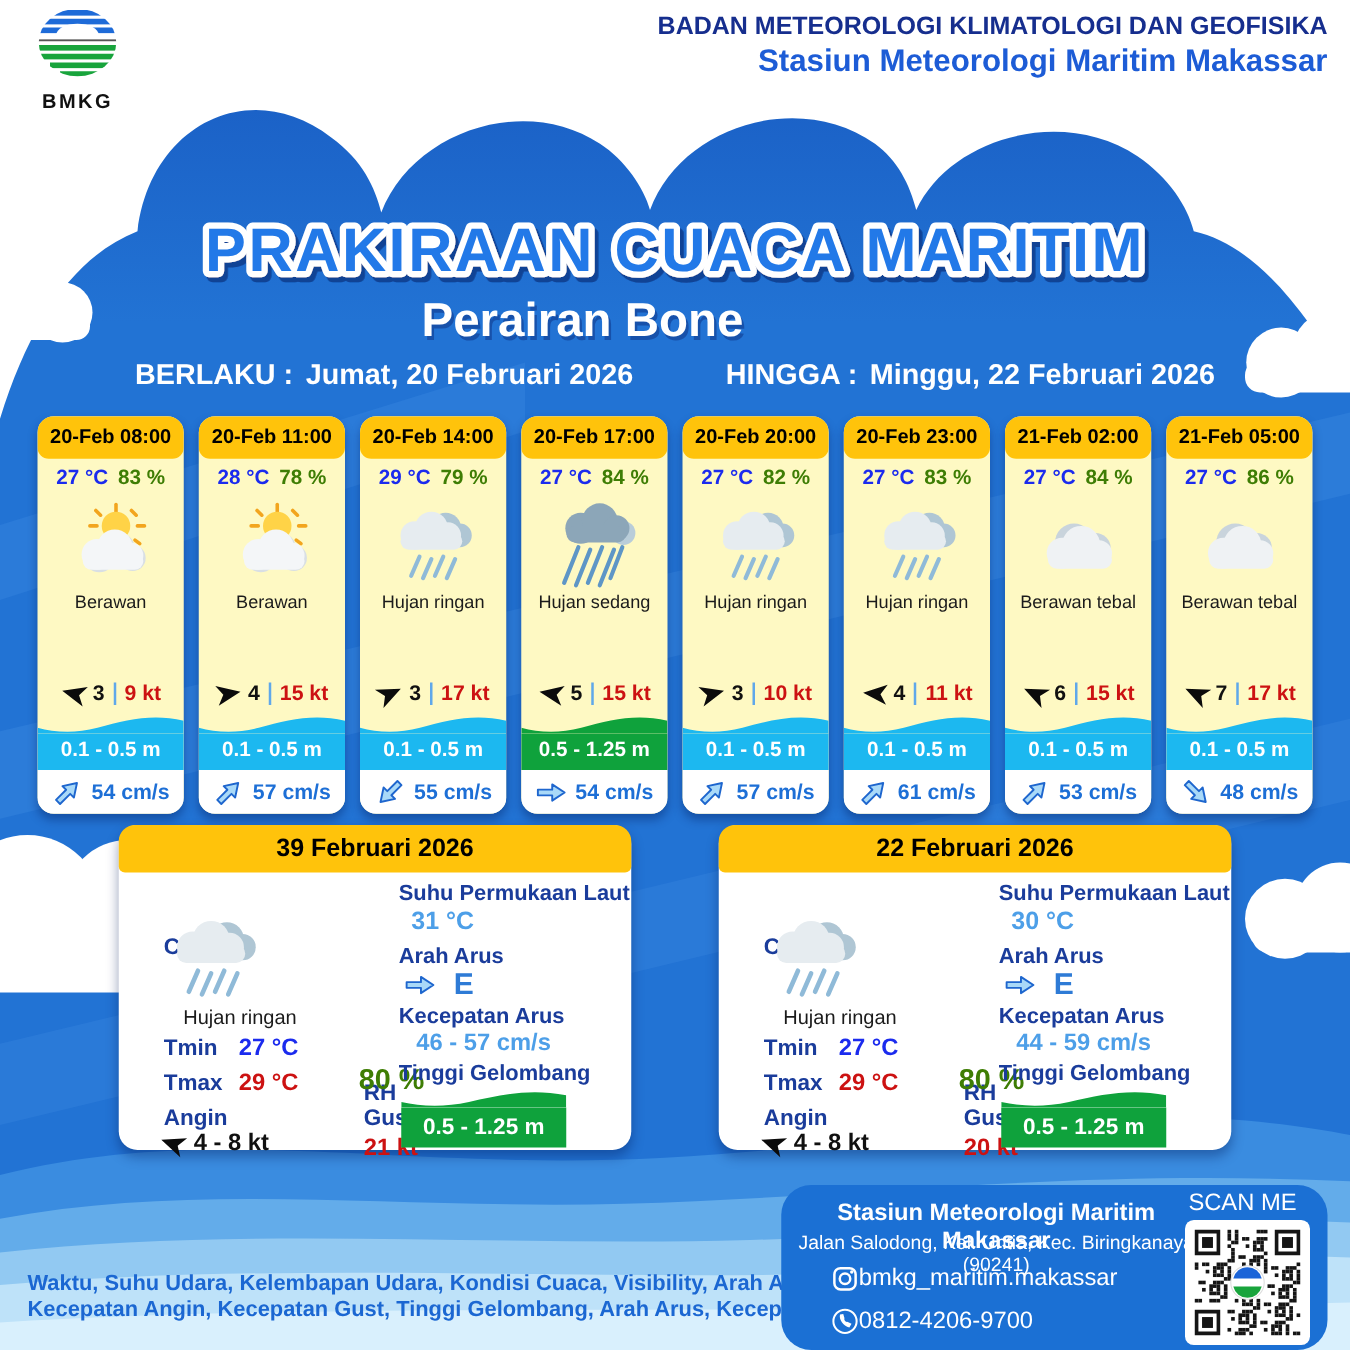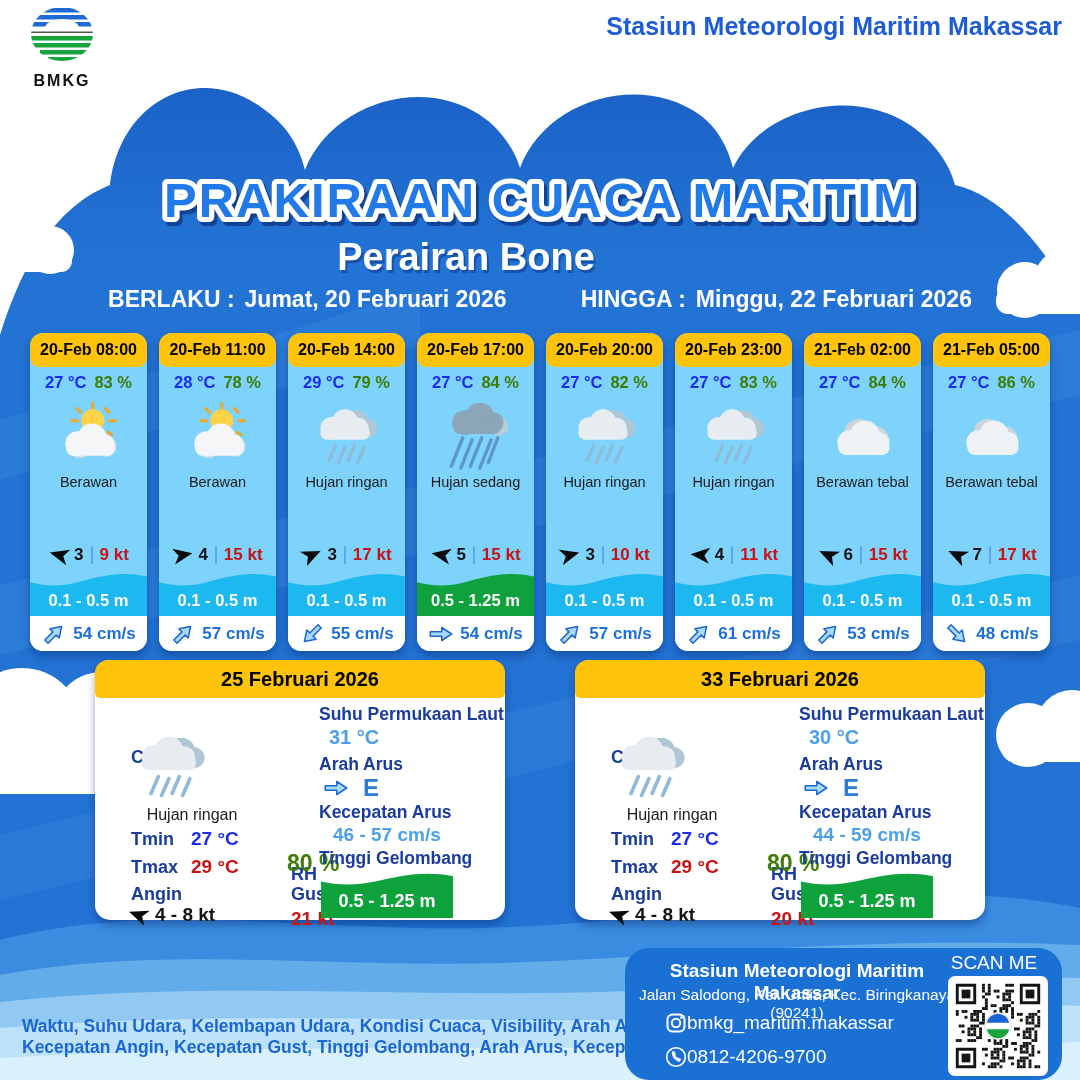--- a/index.html
+++ b/index.html
@@ -17,21 +17,21 @@
   
   .title-svg{position:absolute;top:163px;left:0;z-index:2;}
   .region{position:absolute;top:236px;left:0;width:932px;text-align:center;z-index:2;
           font-weight:bold;font-size:38px;color:#fff;text-shadow:2px 3px 0 rgba(10,40,120,.45);}
   .validity{position:absolute;top:286px;left:0;width:1080px;display:flex;justify-content:center;
             gap:74px;z-index:2;color:#fff;font-weight:bold;font-size:23px;}
   .validity .pair{display:flex;gap:10px;}
 
   
   .cards{position:absolute;top:333px;left:30px;width:1020px;display:flex;gap:12px;z-index:2;}
-  .card{width:117px;height:318px;background:#7dd3fc;border-radius:13px;box-shadow:0 5px 8px rgba(0,25,90,.38);
+  .card{width:117px;height:318px;background:#fef9c3;border-radius:13px;box-shadow:0 5px 8px rgba(0,25,90,.38);
         display:flex;flex-direction:column;overflow:hidden;box-sizing:border-box;}
   .t-head{background:#FFC30B;border-radius:11px 11px 9px 9px;height:34px;line-height:34px;
           text-align:center;font-weight:bold;font-size:16px;color:#000;}
   .t-vals{display:flex;justify-content:center;gap:8px;font-weight:bold;font-size:16.5px;margin-top:6px;}
   .t-temp{color:#1B2BEE;} .t-rh{color:#3E7D04;}
   .t-icon{height:80px;display:flex;align-items:center;justify-content:center;margin-top:2px;}
   .t-cond{text-align:center;font-size:14.5px;color:#1b1b1b;min-height:36px;}
   .t-wind{margin-top:auto;display:flex;align-items:center;justify-content:center;gap:4px;
           font-weight:bold;font-size:17px;color:#111;margin-bottom:4px;}
   .t-div{width:2px;height:18px;background:#5FA8EA;margin:0 3px;}
@@ -243,20 +243,21 @@
         <rect x="0" y="25.5" width="76" height="1.5" fill="#555"></rect>
         <rect x="0" y="30" width="76" height="4.5" fill="#18A43C"></rect>
         <rect x="8" y="37" width="68" height="4.5" fill="#18A43C"></rect>
         <rect x="16" y="44" width="60" height="4.5" fill="#18A43C"></rect>
         <rect x="24" y="51" width="52" height="4.5" fill="#18A43C"></rect>
       </g>
     </svg>
     <div class="logo-txt">BMKG</div>
   </div>
   <div class="agency">
+    <div class="l1">BADAN METEOROLOGI KLIMATOLOGI DAN GEOFISIKA</div>
     <div class="l2">Stasiun Meteorologi Maritim Makassar</div>
   </div>
 
   <svg class="title-svg" width="1080" height="76">
     <defs>
         <filter id="tShadow" x="-5%" y="-20%" width="110%" height="160%">
       <feDropShadow dx="3" dy="4" stdDeviation="0" flood-color="#0D3E8F" flood-opacity="0.9"></feDropShadow>
     </filter>
       </defs>
     <text x="540" y="54" text-anchor="middle" font-size="49" font-weight="bold" letter-spacing="2" fill="#2379E8" stroke="#ffffff" stroke-width="10" paint-order="stroke fill" stroke-linejoin="round" filter="url(#tShadow)">PRAKIRAAN CUACA MARITIM</text>
@@ -543,21 +544,21 @@
         <span class="rot w24" style="transform: rotate(45deg);"><svg class="w24" viewBox="0 0 34 24">
               <use href="#arr-cur"></use>
             </svg></span>
         <span>48 cm/s</span>
       </div>
     </div>
 
   </div>
 
   <div class="daily d1">
-    <div class="d-head">25 Februari 2026</div>
+    <div class="d-head">39 Februari 2026</div>
     <div class="d-body">
       <div class="d-cuaca navy">Cuaca</div>
       <div class="d-icon"><svg width="84" height="84">
             <use href="#icon-light-rain" xlink:href="#icon-light-rain"></use>
           </svg></div>
       <div class="d-cond">Hujan ringan</div>
       <div class="d-row d-tmin">
         <span class="lab navy">Tmin</span>
         <span class="val">27 °C</span>
       </div>
@@ -591,21 +592,21 @@
       <div class="d-gbox">
         <svg viewBox="0 0 117 18" preserveAspectRatio="none">
             <path d="M0,13 C14,17 30,18 48,13 C72,6 92,1 117,7 L117,18 L0,18 Z"></path>
           </svg>
         <div class="block">0.5 - 1.25 m</div>
       </div>
     </div>
   </div>
 
   <div class="daily d2">
-    <div class="d-head">33 Februari 2026</div>
+    <div class="d-head">22 Februari 2026</div>
     <div class="d-body">
       <div class="d-cuaca navy">Cuaca</div>
       <div class="d-icon"><svg width="84" height="84">
             <use href="#icon-light-rain" xlink:href="#icon-light-rain"></use>
           </svg></div>
       <div class="d-cond">Hujan ringan</div>
       <div class="d-row d-tmin">
         <span class="lab navy">Tmin</span>
         <span class="val">27 °C</span>
       </div>

